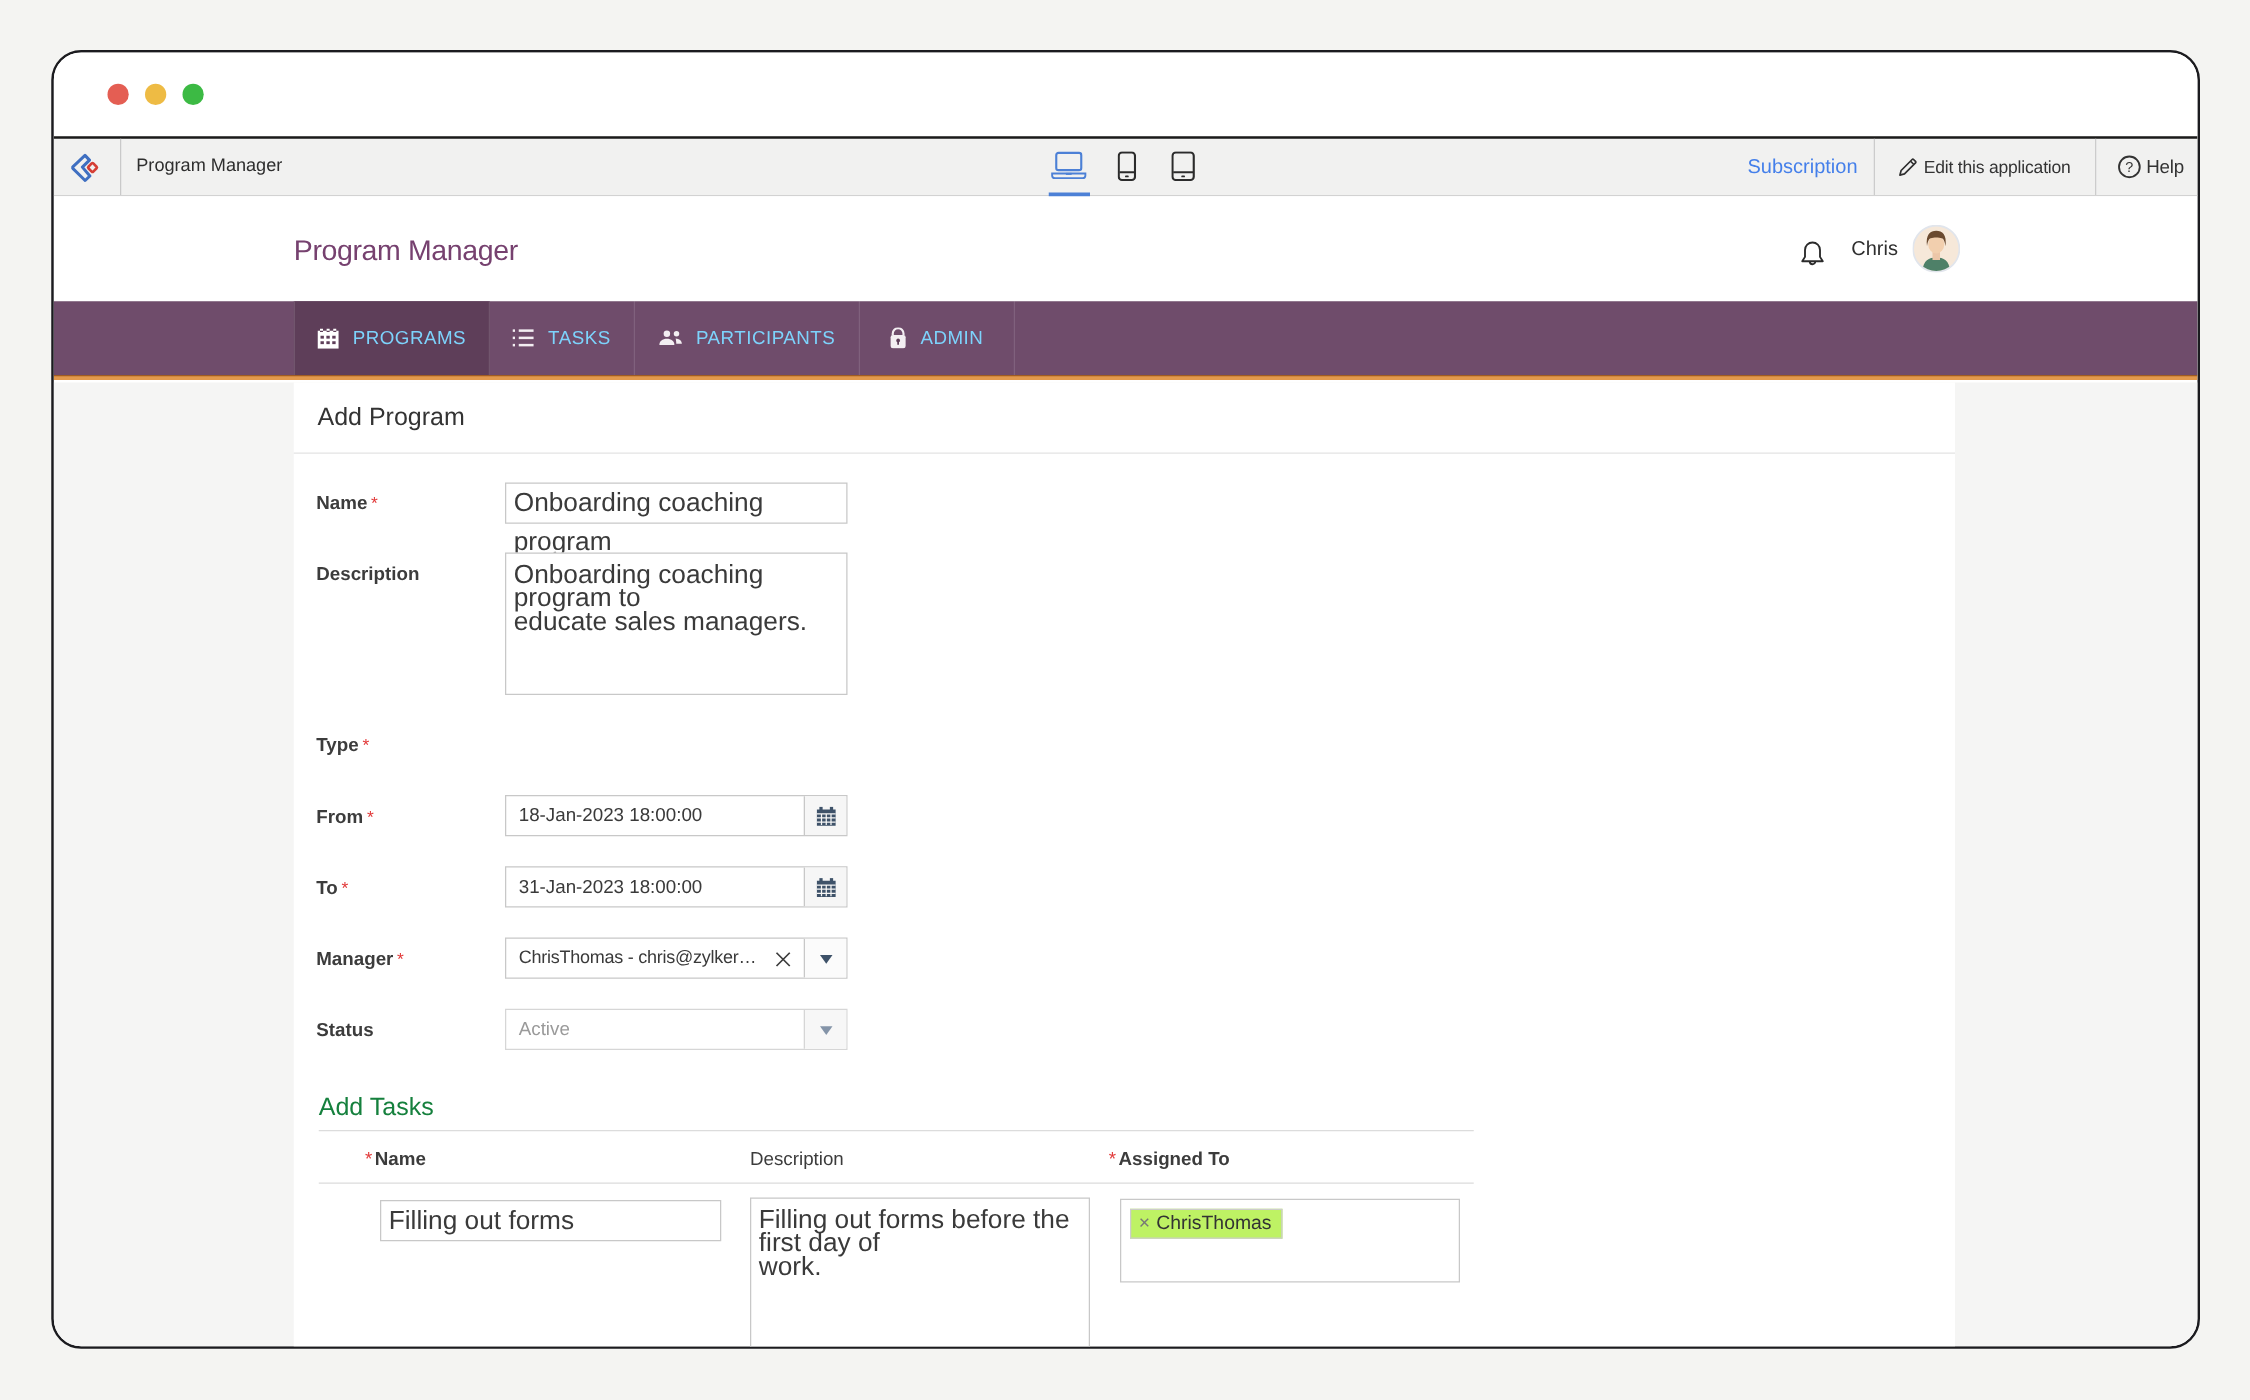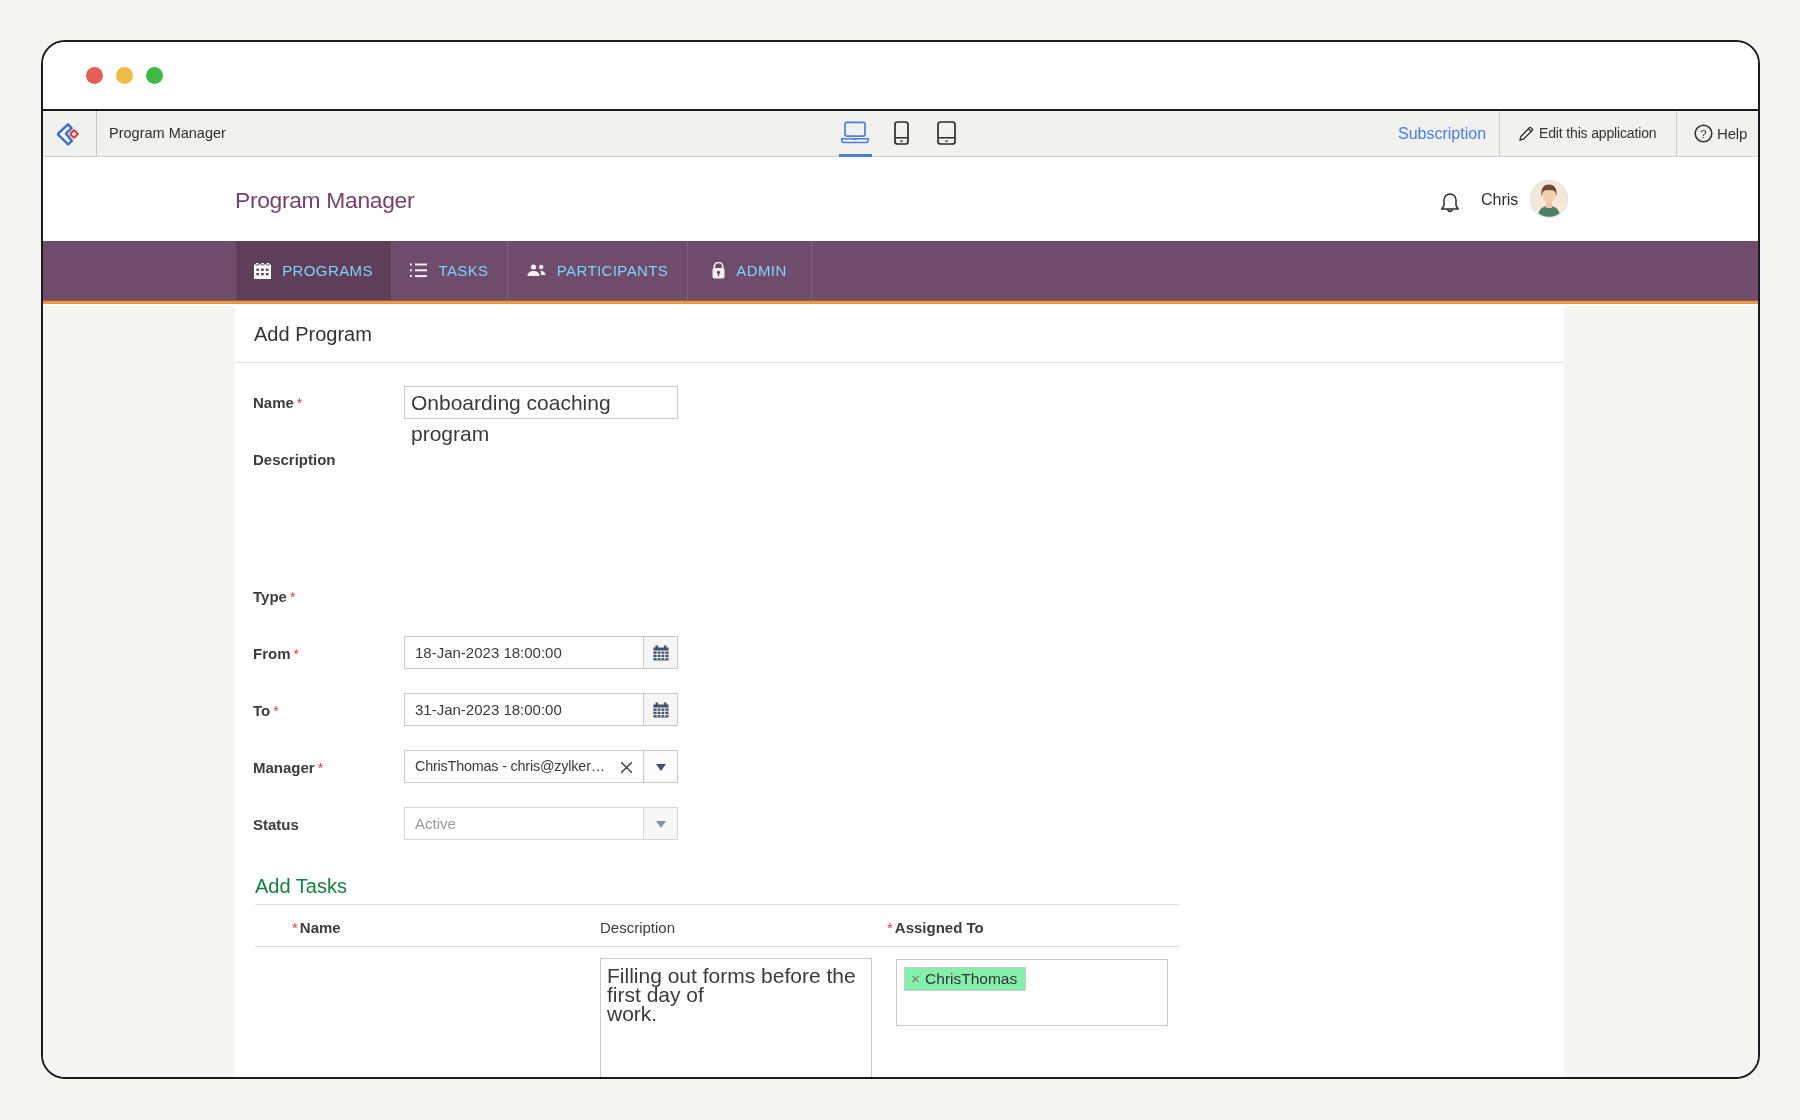--- a/index.html
+++ b/index.html
@@ -56,21 +56,21 @@
   .selbtn { position:absolute; right:0; top:0; width:34px; height:31px; border-left:1px solid #c8c8c8; background:#fbfbfb; }
   .tri { position:absolute; left:12px; top:13px; width:0; height:0; border-left:5.5px solid transparent;
          border-right:5.5px solid transparent; border-top:7px solid #3e5269; }
   .calbtn { position:absolute; right:0; top:0; width:34px; height:31px; border-left:1px solid #c8c8c8; background:#f6f6f6; }
 
   #tasks-line1 { position:absolute; left:20px; top:598px; width:924px; height:1px; background:#dcdcdc; }
   #tasks-line2 { position:absolute; left:20px; top:640px; width:924px; height:1px; background:#dcdcdc; }
   .thead { position:absolute; top:613px; font-size:15px; font-weight:700; color:#3c3c3c; }
   .thead .star { color:#e23b3b; font-weight:400; margin-right:2px; }
   #chipbox { position:absolute; left:661px; top:653px; width:272px; height:67px; border:1px solid #c8c8c8; }
-  #chip { position:absolute; left:7px; top:7px; height:24px; border:1px solid #ccc; background:#86efac;
+  #chip { position:absolute; left:7px; top:7px; height:24px; border:1px solid #ccc; background:#bef264;
           font-size:15.5px; color:#333; line-height:22px; padding:0 8px 0 6px; }
 </style>
 </head>
 <body>
 <div id="win">
     <div id="inner">
 
   <div id="chrome">
     <div class="dot" style="left:43px; background:#e45e53;"></div>
     <div class="dot" style="left:73px; background:#eebb44;"></div>
@@ -188,20 +188,21 @@
 
   <div id="content">
     <div id="panel">
       <div id="ptitle">Add Program</div>
       <div id="ptitle-line"></div>
 
       <div class="flabel" style="top:88px;">Name<span class="req">*</span></div>
       <div class="finput tbox" style="top:80px;">Onboarding coaching program</div>
 
       <div class="flabel" style="top:145px;">Description</div>
+      <div class="finput tarea" style="top:136px;">Onboarding coaching program to<br>educate sales managers.</div>
 
       <div class="flabel" style="top:282px;">Type<span class="req">*</span></div>
 
       <div class="flabel" style="top:339px;">From<span class="req">*</span></div>
       <div class="selwrap" style="top:330px;">
         <div class="selmain">18-Jan-2023 18:00:00</div>
         <div class="calbtn">
           <svg class="abs" style="left:9px; top:8px;" width="16" height="16" viewBox="0 0 16 16">
             <path d="M0.5 2.5 h15 v13 h-15 Z" fill="#3e5269"></path>
             <rect x="2.5" y="0.5" width="2.6" height="3" fill="#3e5269"></rect>
@@ -247,20 +248,21 @@
             </div>
       </div>
 
       <div style="position:absolute; left:20px; top:569px; font-size:20px; color:#15803d;">Add Tasks</div>
       <div id="tasks-line1"></div>
       <div class="thead" style="left:57px;"><span class="star">*</span>Name</div>
       <div class="thead" style="left:365px; font-weight:400;">Description</div>
       <div class="thead" style="left:652px;"><span class="star">*</span>Assigned To</div>
       <div id="tasks-line2"></div>
 
+      <div class="finput tbox" style="left:69px; top:654px; width:273px;">Filling out forms</div>
       <div class="finput tarea" style="left:365px; top:652px; width:272px; height:139px;">Filling out forms before the first day of<br>work.</div>
       <div id="chipbox">
             <div id="chip"><span style="color:#777; margin-right:5px;">×</span>ChrisThomas</div>
           </div>
     </div>
   </div>
 
 </div>
   </div>
 

